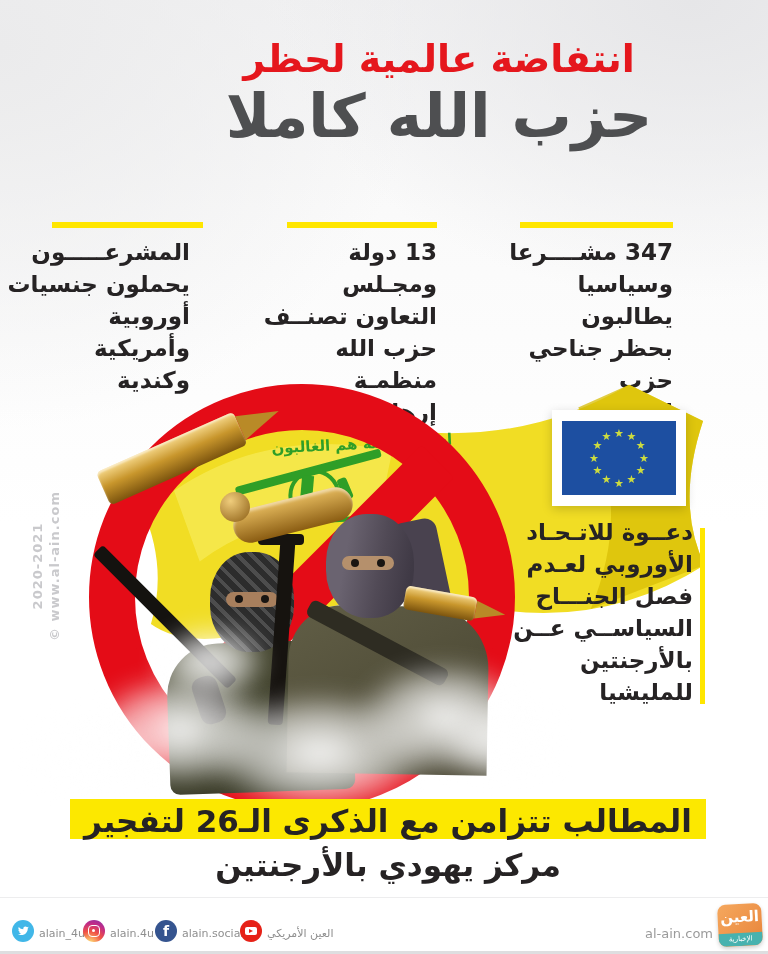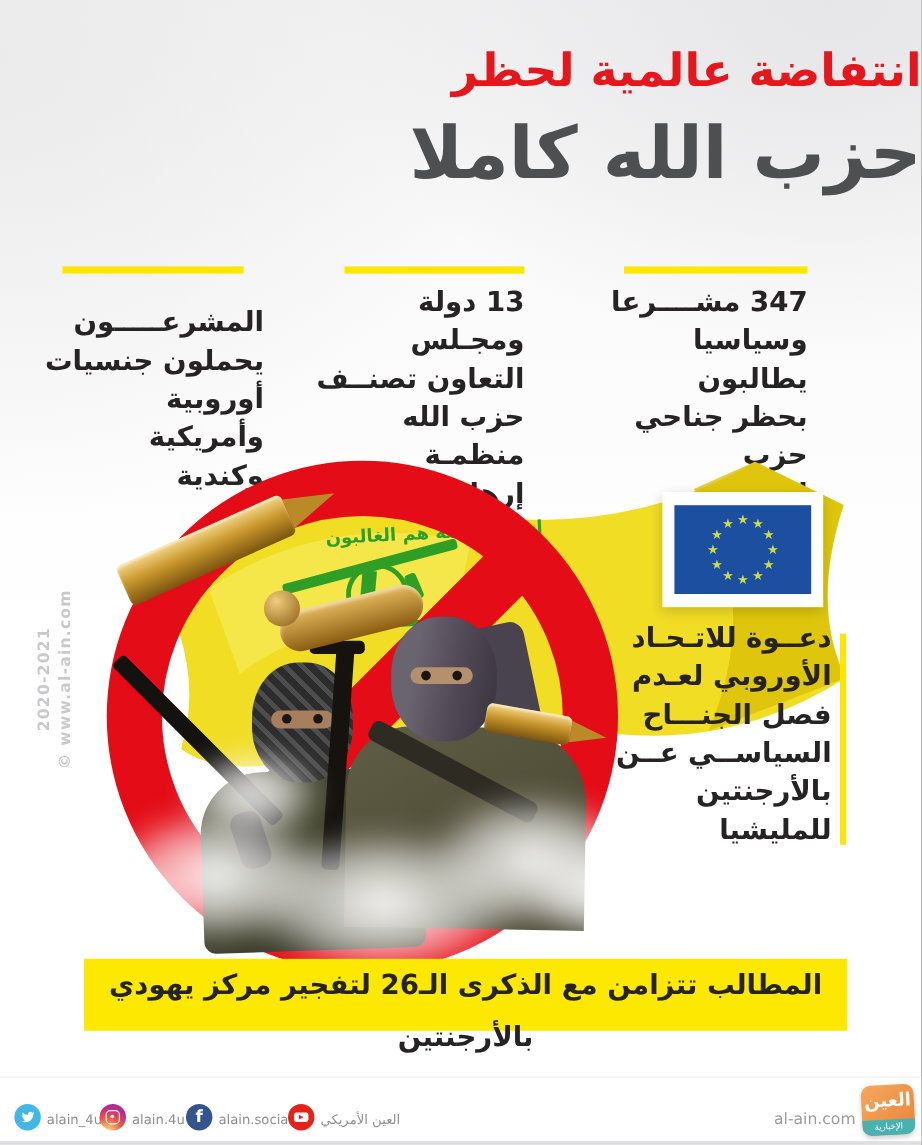--- a/index.html
+++ b/index.html
@@ -5,23 +5,23 @@
   html,body{margin:0;padding:0;background:#888;}
   .page{position:relative;width:768px;height:954px;margin:0 auto;overflow:hidden;
     font-family:"DejaVu Sans",sans-serif;
     background:
       radial-gradient(120% 70% at 90% 0%, #e6e6e8 0%, rgba(230,230,232,0) 45%),
       radial-gradient(110% 80% at 0% 5%, #ebebec 0%, rgba(235,235,236,0) 50%),
       linear-gradient(180deg,#f2f2f3 0%,#fafafa 22%,#ffffff 55%,#ffffff 100%);}
   .abs{position:absolute;}
 
   
-  .title{position:absolute;top:38px;left:110px;right:0;direction:rtl;}
+  .title{position:absolute;top:38px;left:110px;right:0;text-align:center;direction:rtl;}
   .title-l1{font-size:38px;font-weight:bold;color:#e5171d;line-height:1.15;}
-  .title-l2{font-size:60px;font-weight:bold;color:#4e4f51;line-height:1.12;margin-top:13px;}
+  .title-l2{font-size:60px;font-weight:bold;color:#4e4f51;line-height:1.12;margin-top:1px;}
 
   
   .dash{position:absolute;top:222px;height:6px;background:#ffe600;}
   .stat-text{position:absolute;top:236px;direction:rtl;text-align:right;white-space:pre-line;
     font-size:23px;font-weight:bold;color:#262324;line-height:32px;}
 
   
   .flag-svg{position:absolute;left:116px;top:378px;width:602px;height:290px;transform:rotate(-3deg);z-index:1;}
   .ring{position:absolute;left:89px;top:384px;width:426px;height:426px;box-sizing:border-box;
     border:46px solid #e40c17;border-radius:50%;z-index:2;}
@@ -69,22 +69,22 @@
   
   .eu-card{left:552px;top:410px;width:134px;height:96px;background:#fff;z-index:6;
     box-shadow:0 3px 10px rgba(0,0,0,.18);}
   .eu-flag{left:10px;top:11px;width:114px;height:74px;background:#1d4fa1;}
   .eu-star{position:absolute;color:#cddc3f;font-size:11px;line-height:11px;width:11px;height:11px;text-align:center;}
   .eu-vline{left:700px;top:528px;width:5px;height:176px;background:#ffe600;z-index:6;}
   .eu-text{right:75px;top:516px;width:210px;direction:rtl;text-align:right;white-space:pre-line;
     font-size:23px;font-weight:bold;color:#262324;line-height:32px;z-index:6;}
 
   
-  .banner{left:70px;top:799px;width:636px;height:60px;background:#fce800;z-index:7;
-    direction:rtl;text-align:center;font-size:23px;font-weight:bold;color:#262324;line-height:44px;}
+  .banner{left:70px;top:799px;width:636px;height:40px;background:#fce800;z-index:7;
+    direction:rtl;text-align:center;font-size:31px;font-weight:bold;color:#262324;line-height:44px;}
   .source{left:250px;top:856px;width:240px;direction:rtl;text-align:center;
     font-size:16px;font-weight:bold;color:#2b2728;z-index:7;}
 
   
   .watermark{left:-62px;top:547px;width:220px;height:38px;transform:rotate(-90deg);
     color:#c9c9cc;font-size:13px;font-weight:bold;letter-spacing:1px;text-align:center;z-index:6;}
   .watermark div{line-height:17px;}
 
   
   .footer{position:absolute;left:0;top:897px;width:768px;height:57px;background:#fff;z-index:8;
@@ -126,21 +126,21 @@
 بحظر جناحي حزب
 الله</div>
 
   <div class="dash" style="right:331px;width:150px;"></div>
   <div class="stat-text" style="right:331px;width:180px;">13 دولة ومجـلس
 التعاون تصنــف
 حزب الله منظمـة
 إرهابية</div>
 
   <div class="dash" style="right:565px;width:151px;"></div>
-  <div class="stat-text" style="right:548px;width:185px;margin-top:17px;">المشرعـــــون
+  <div class="stat-text" style="right:578px;width:185px;">المشرعـــــون
 يحملون جنسيات
 أوروبية وأمريكية
 وكندية</div>
 
   <svg class="flag-svg" viewBox="0 0 602 290">
     <path d="M10,80 Q120,12 260,45 Q400,80 520,18 L592,58 Q560,140 586,202 Q480,262 360,232 Q240,202 130,246 Q62,258 30,232 Q56,160 10,80 Z" fill="#f1dd24"></path>
     <path d="M520,18 L592,58 Q560,140 586,202 L470,240 Q522,130 468,38 Z" fill="#d8be06" opacity="0.75"></path>
     <path d="M60,100 Q160,40 280,72 L262,140 Q160,120 82,172 Z" fill="#f9ef63" opacity="0.6"></path>
     <g>
       <text x="250" y="68" text-anchor="middle" direction="rtl" font-size="15" font-weight="bold" fill="#2f9e27">إن حزب الله هم الغالبون</text>

